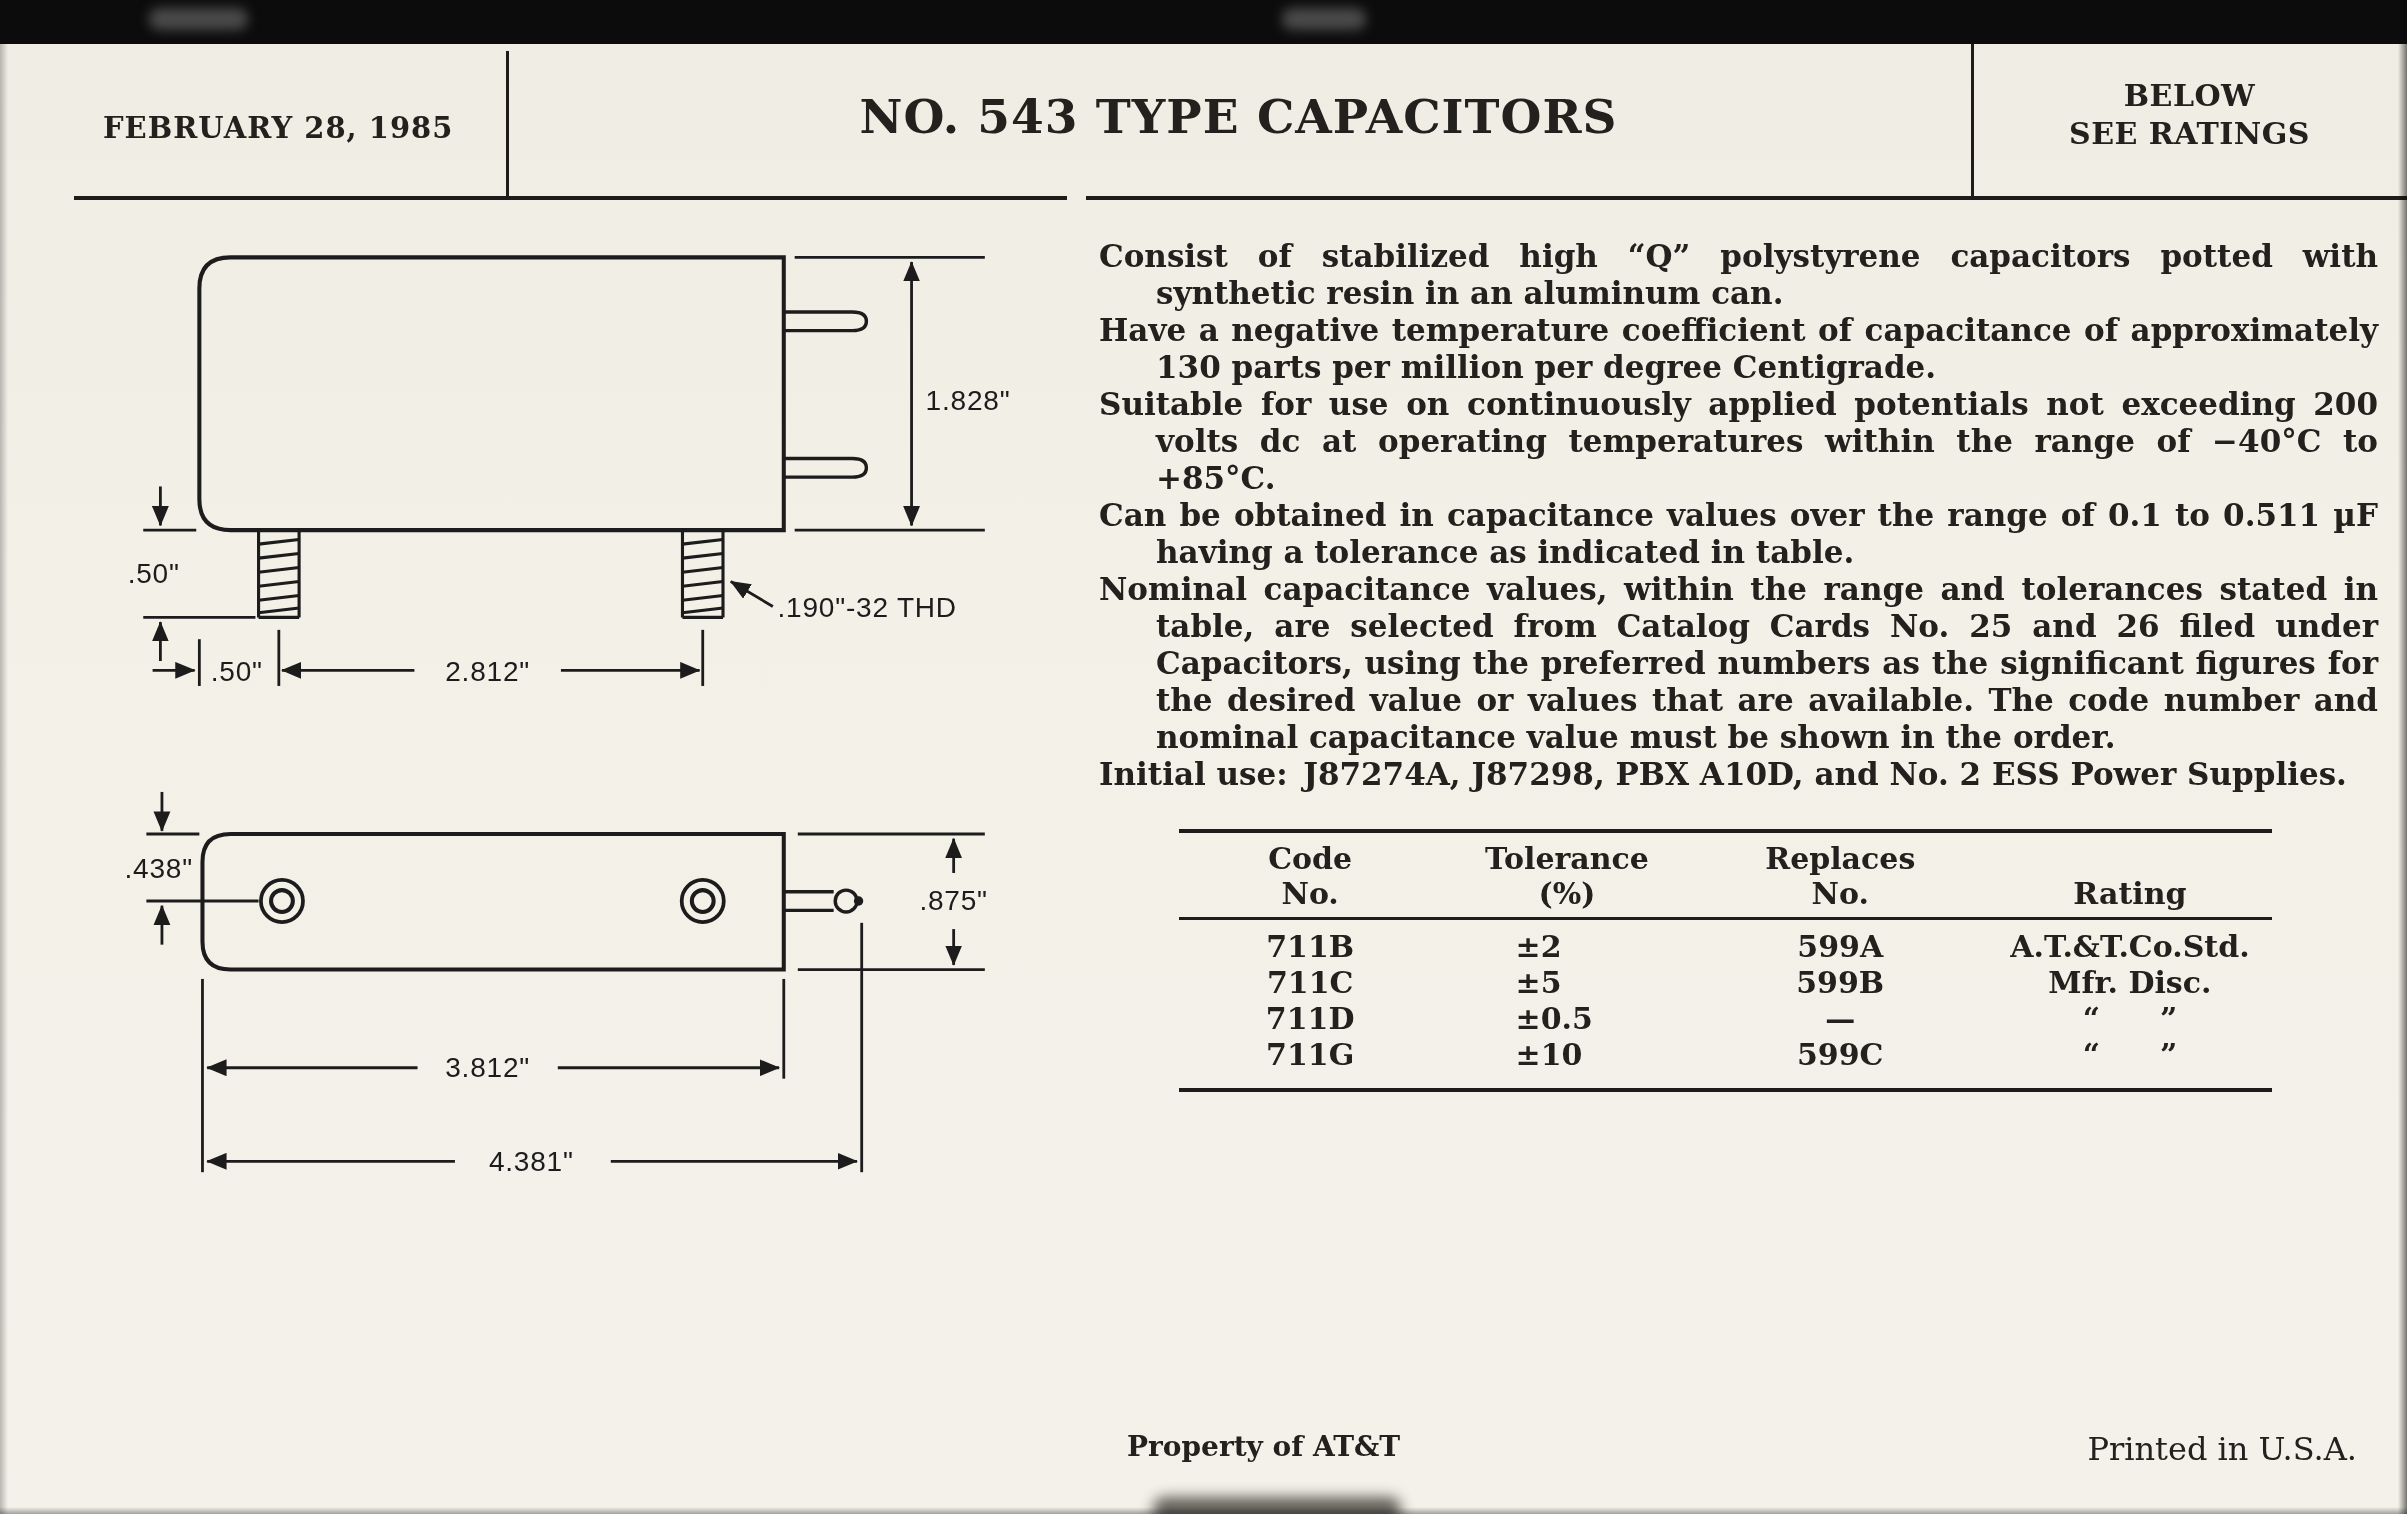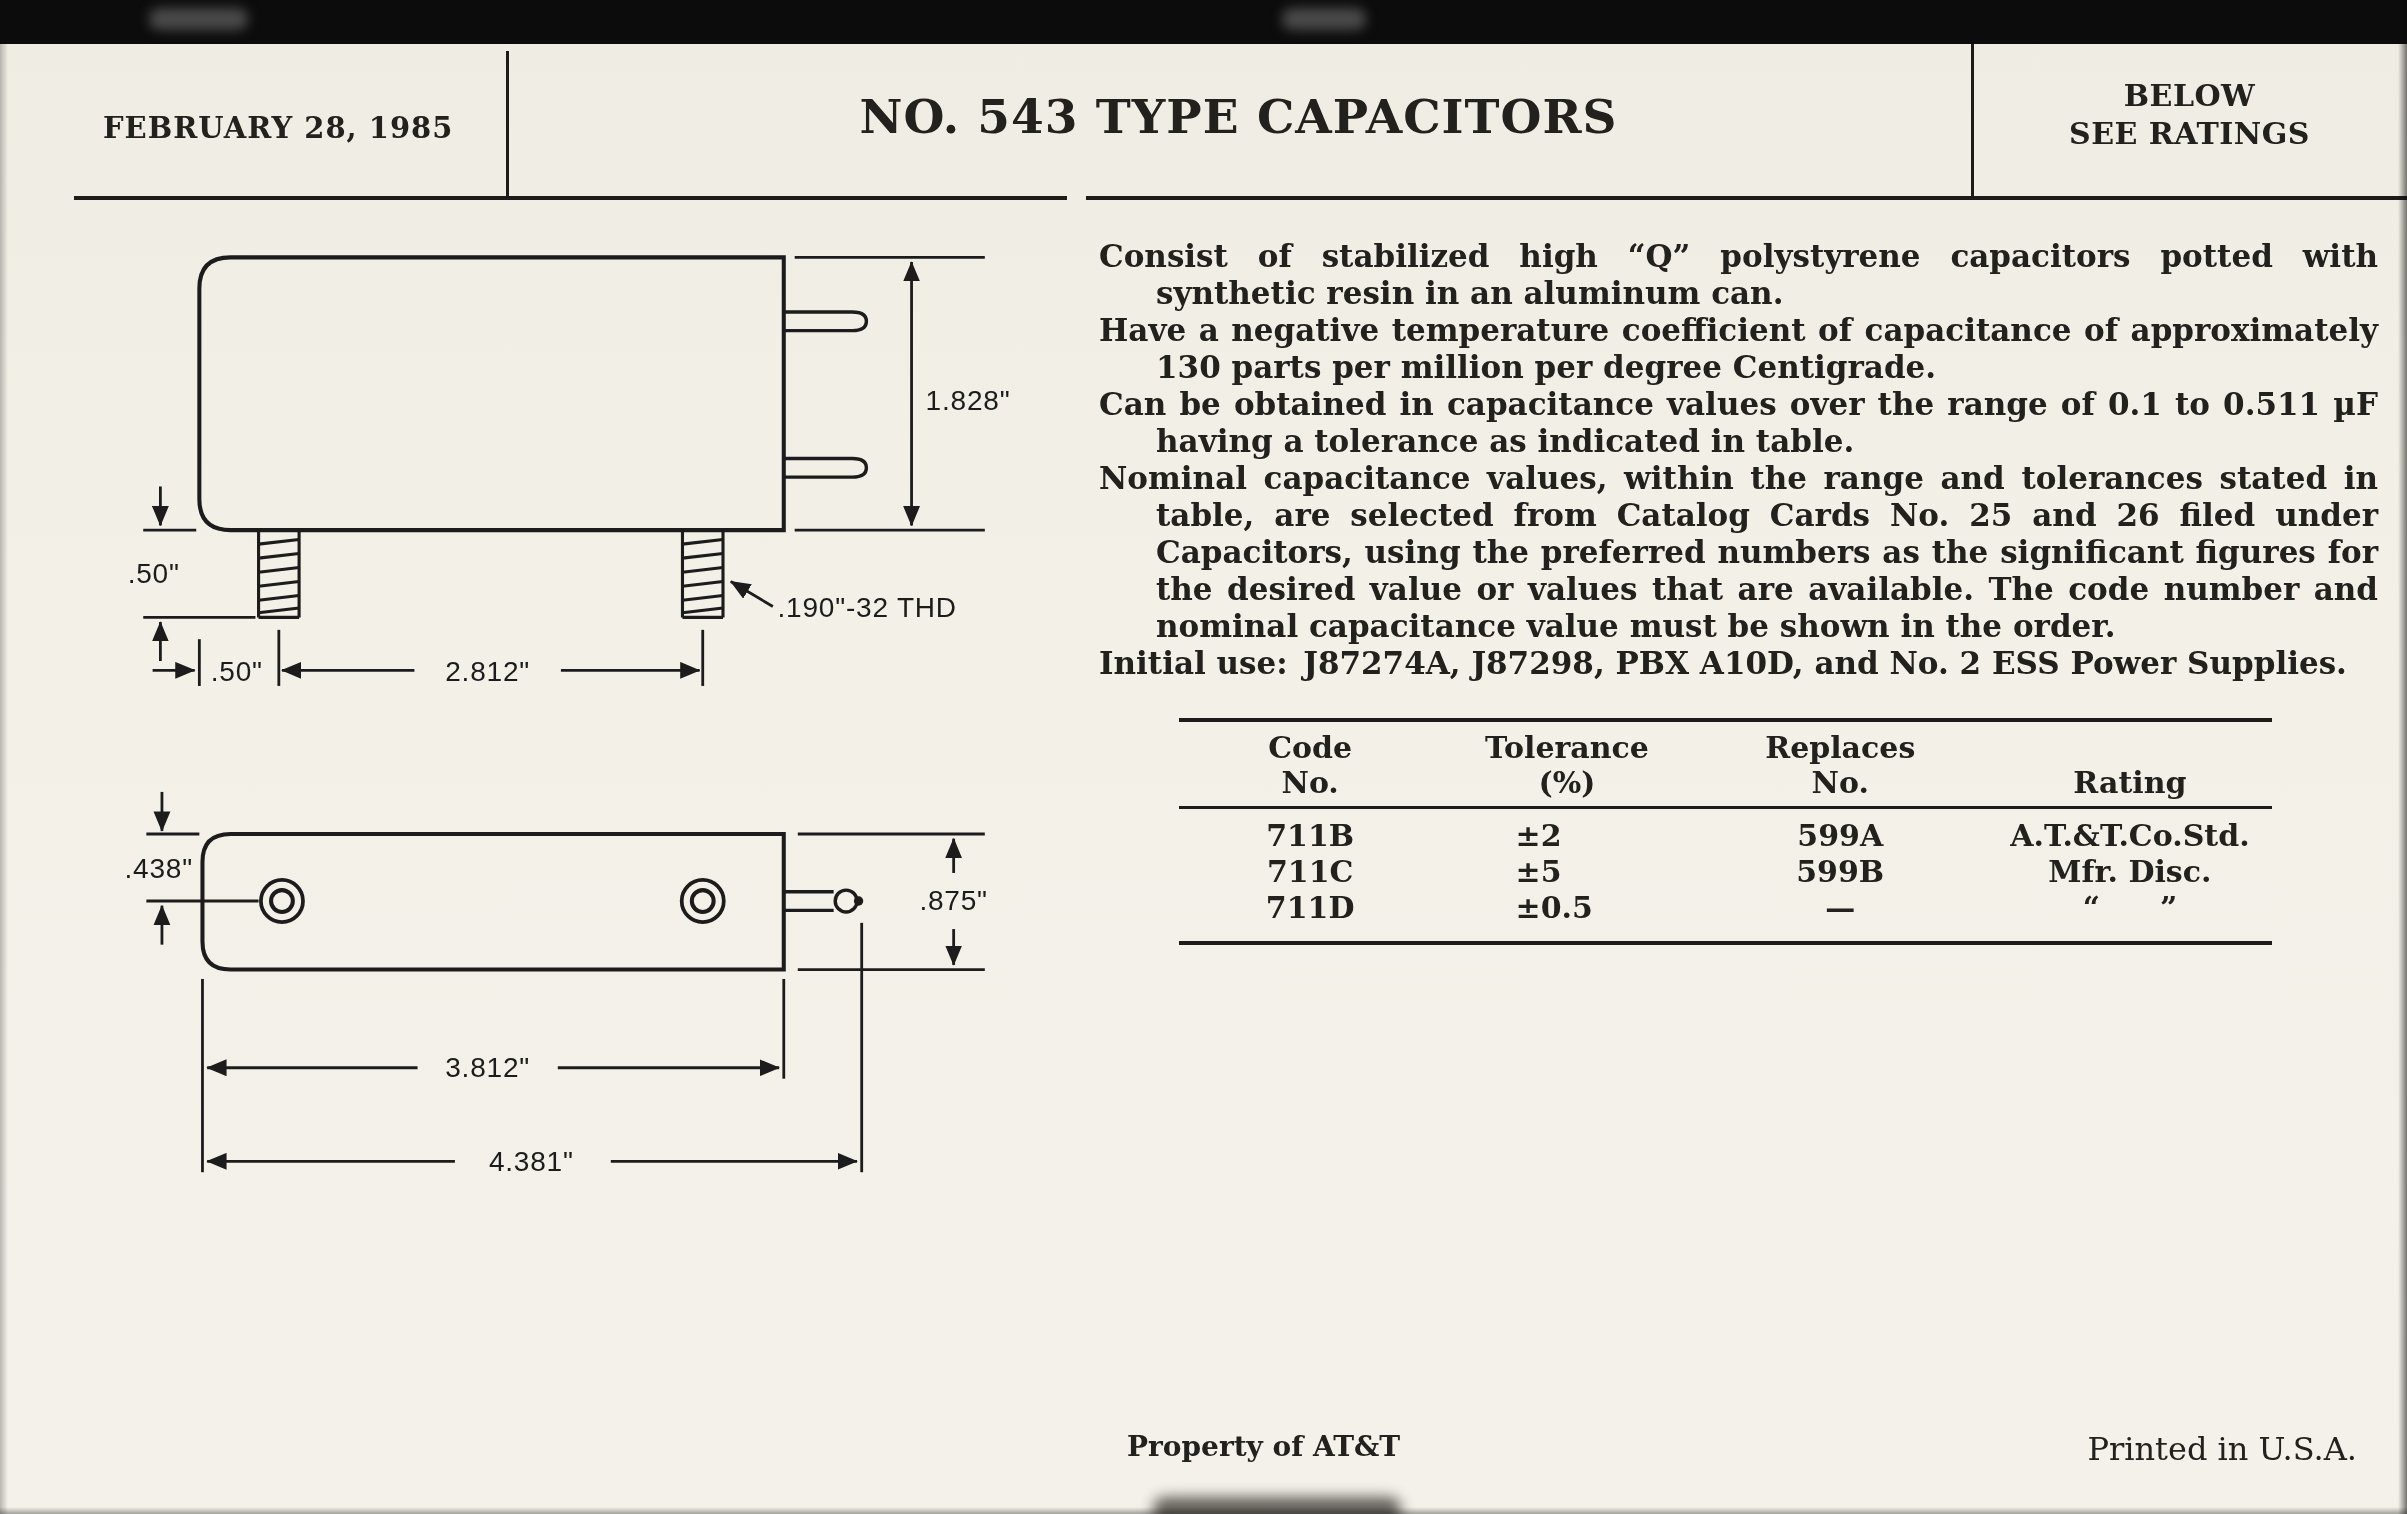--- a/index.html
+++ b/index.html
@@ -156,20 +156,21 @@
       <text x="80" y="563">.438"</text>
       <text x="612" y="584" text-anchor="middle">.875"</text>
       <text x="313" y="691" text-anchor="middle">3.812"</text>
       <text x="341" y="751" text-anchor="middle">4.381"</text>
     </g>
   </svg>
 
   <div class="desc-col">
     <p class="desc">Consist of stabilized high “Q” polystyrene capacitors potted with synthetic resin in an aluminum can.</p>
     <p class="desc">Have a negative temperature coefficient of capacitance of approximately 130 parts per million per degree Centigrade.</p>
+    <p class="desc">Suitable for use on continuously applied potentials not exceeding 200 volts dc at operating temperatures within the range of −40°C to +85°C.</p>
     <p class="desc">Can be obtained in capacitance values over the range of 0.1 to 0.511 µF having a tolerance as indicated in table.</p>
     <p class="desc">Nominal capacitance values, within the range and tolerances stated in table, are selected from Catalog Cards No. 25 and 26 filed under Capacitors, using the preferred numbers as the significant figures for the desired value or values that are available. The code number and nominal capacitance value must be shown in the order.</p>
     <p class="desc">Initial use: J87274A, J87298, PBX A10D, and No. 2 ESS Power Supplies.</p>
 
     <table class="ratings">
       <thead>
         <tr>
           <th class="c-code">
             <div class="thl">Code</div>
             <div class="thl">No.</div>
@@ -198,20 +199,26 @@
         <tr>
           <td class="c-code">711C</td>
           <td class="c-tol"><span class="tolv">±5</span></td>
           <td class="c-rep">599B</td>
           <td class="c-rat">Mfr. Disc.</td>
         </tr>
         <tr>
           <td class="c-code">711D</td>
           <td class="c-tol"><span class="tolv">±0.5</span></td>
           <td class="c-rep">—</td>
+          <td class="c-rat">“  ”</td>
+        </tr>
+        <tr>
+          <td class="c-code">711G</td>
+          <td class="c-tol"><span class="tolv">±10</span></td>
+          <td class="c-rep">599C</td>
           <td class="c-rat">“  ”</td>
         </tr>
       </tbody>
     </table>
   </div>
 
   <div class="footer-left">Property of AT&amp;T</div>
   <div class="footer-right">Printed in U.S.A.</div>
 
   <div class="bottom-smudge"></div>

